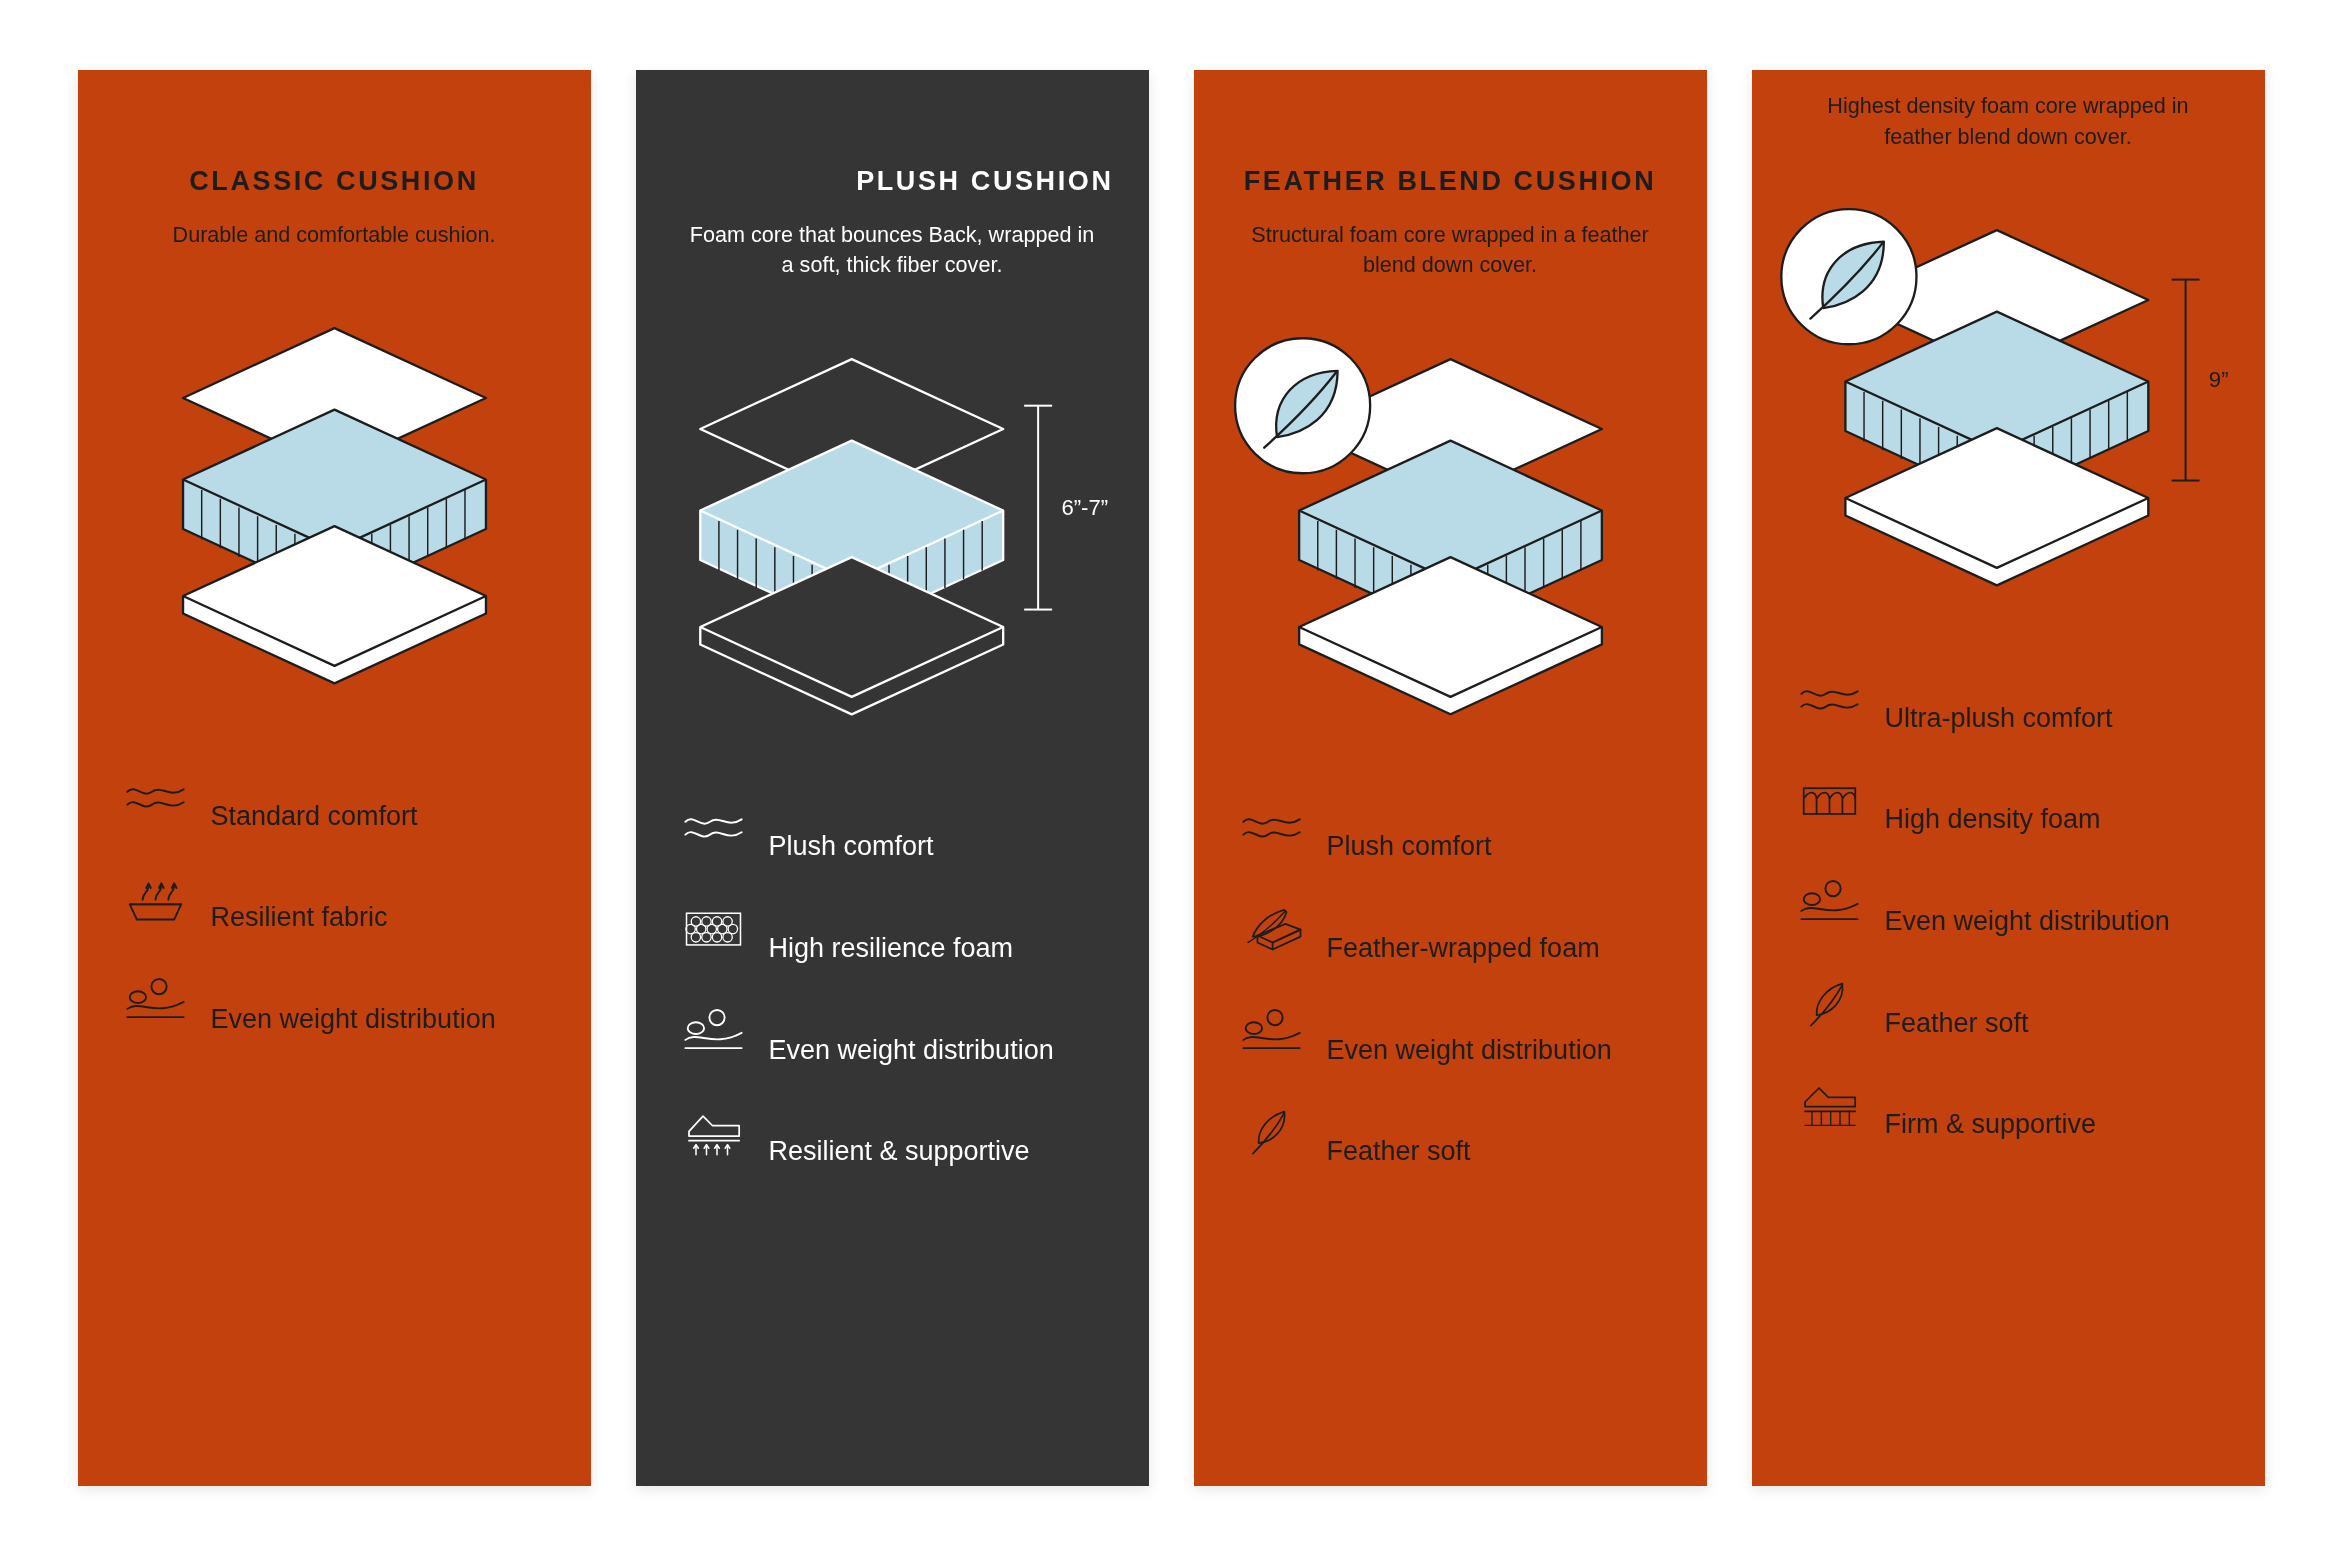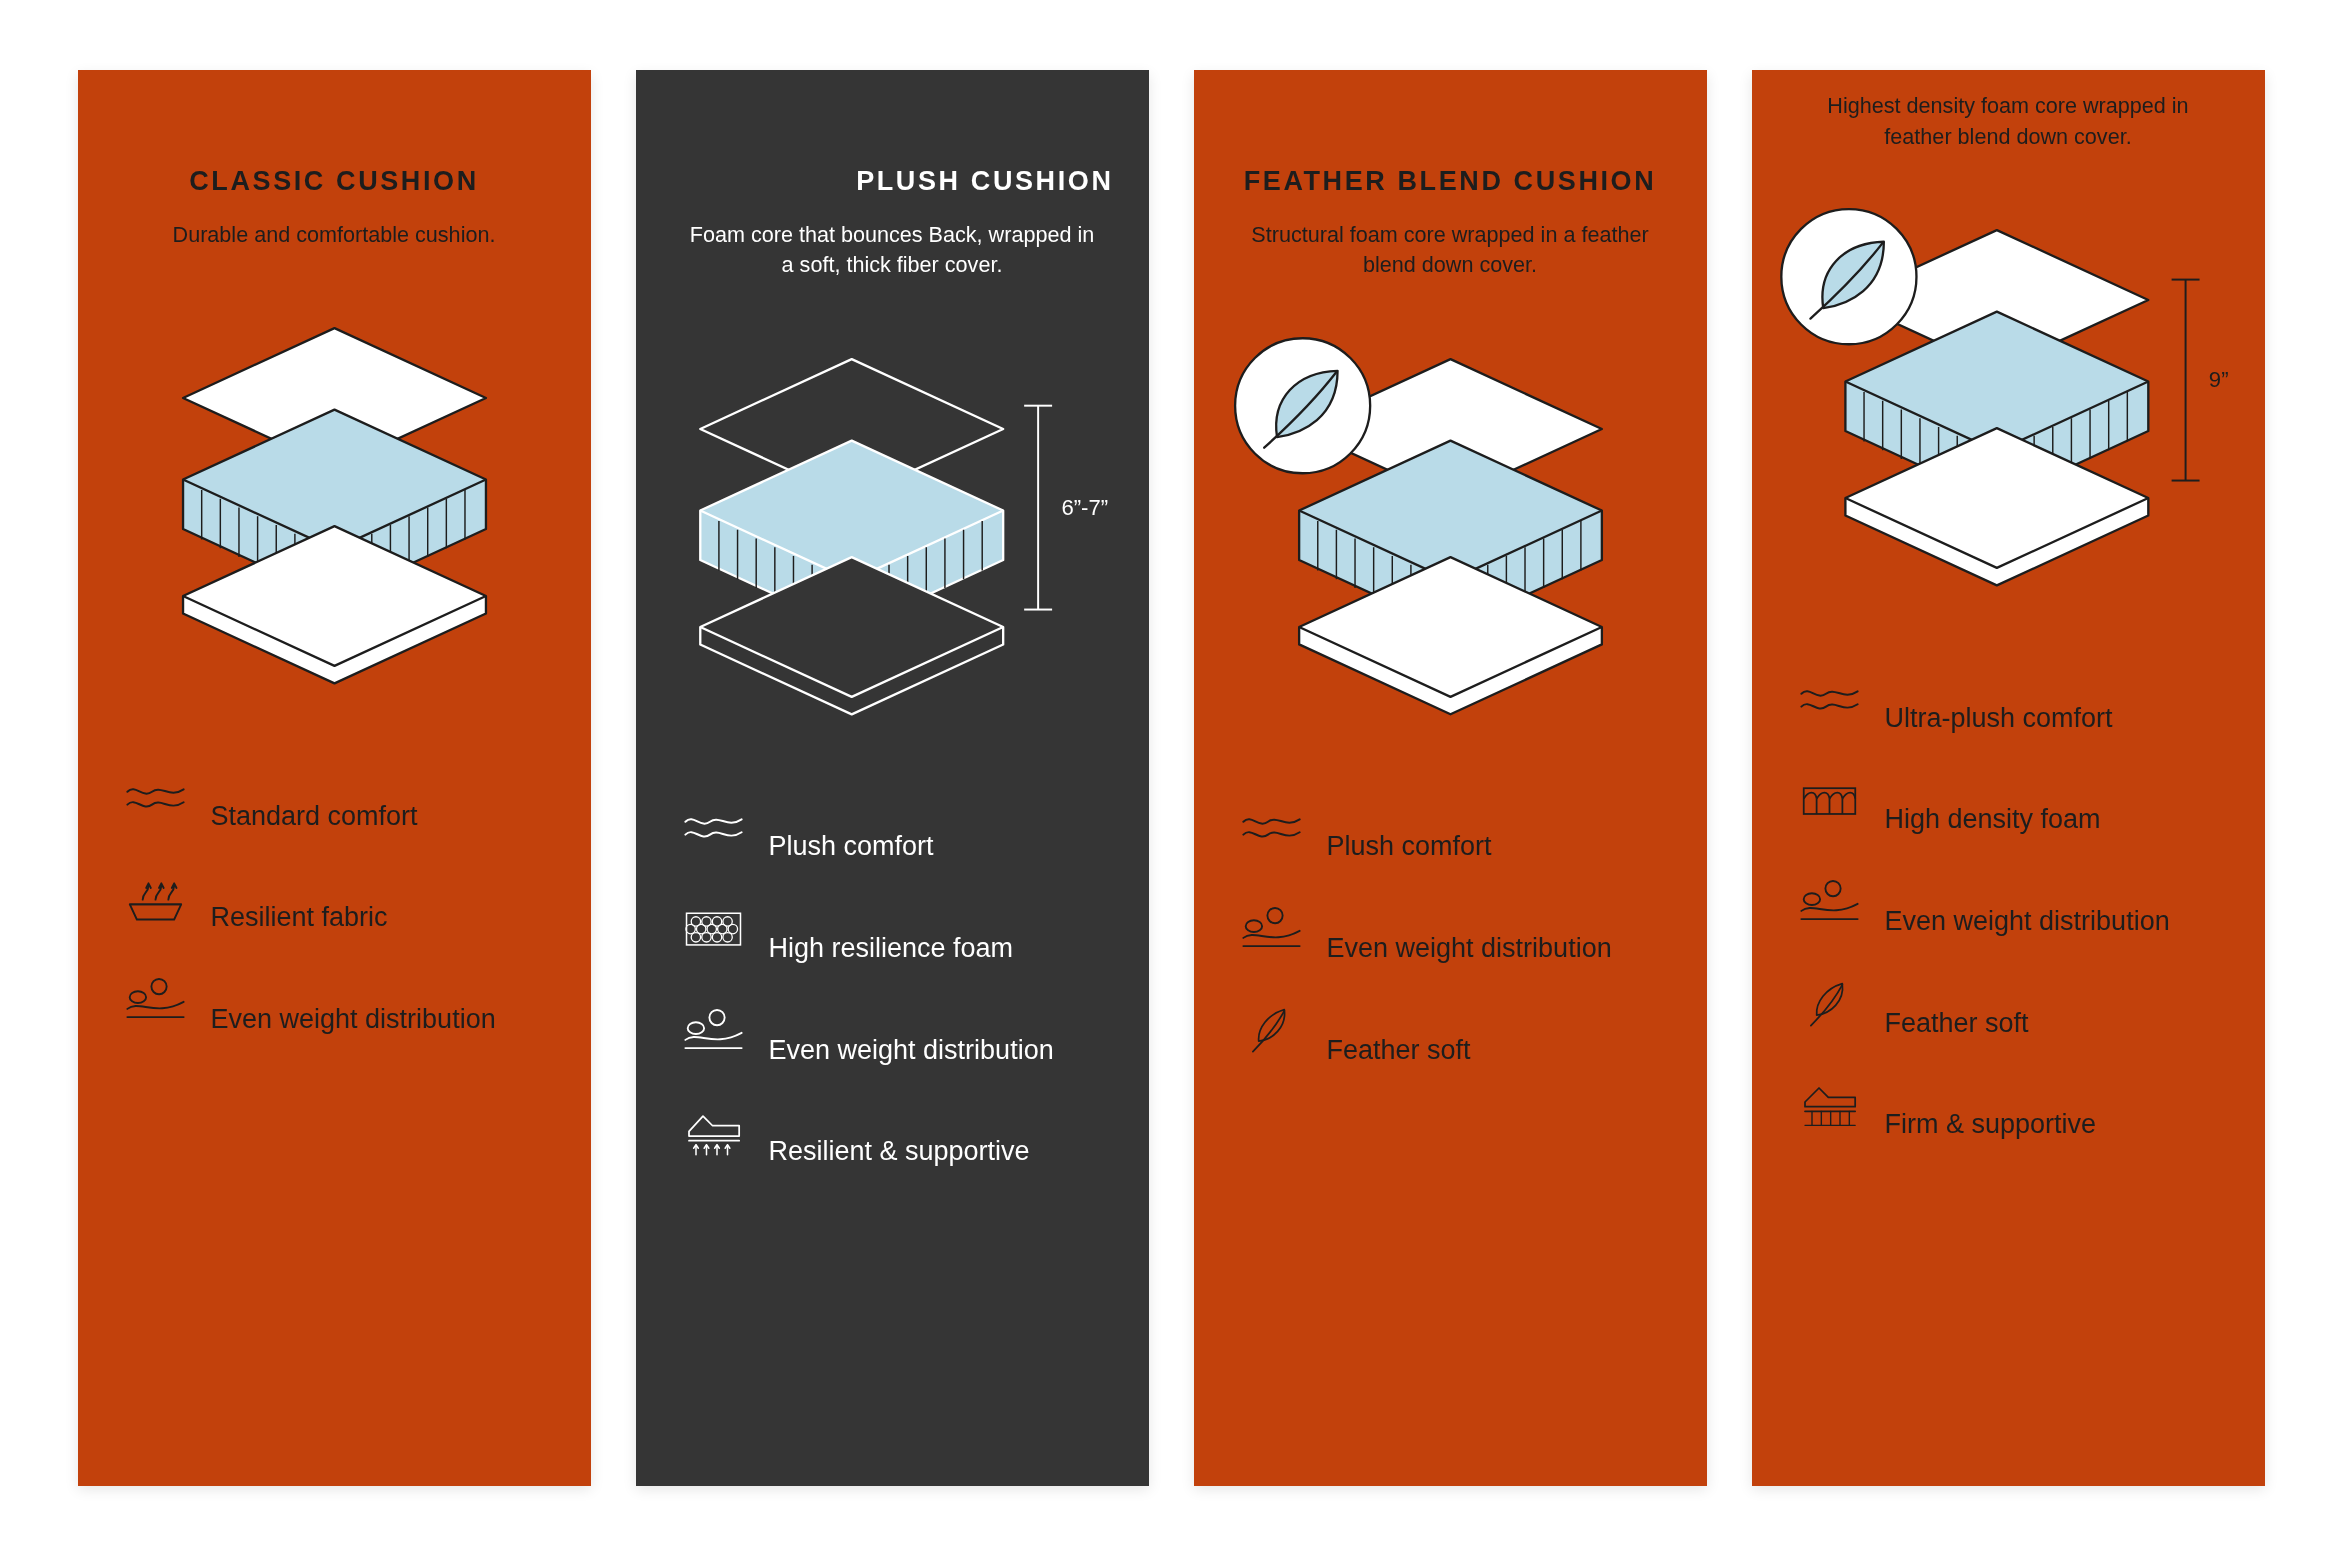--- a/index.html
+++ b/index.html
@@ -322,20 +322,32 @@
         <span class="feature-icon">
           <svg width="61" height="34" viewBox="0 0 104 58" fill="none" stroke="#1d1d1d" stroke-width="3.4" stroke-linecap="round">
             <path d="M4 20 C18 6, 30 32, 46 20 C62 8, 76 32, 100 16"></path>
             <path d="M4 42 C18 28, 30 54, 46 42 C62 30, 76 54, 100 38"></path>
           </svg>
         </span>
         <span class="feature-label">Plush comfort</span>
       </div>
       <div class="feature">
         <span class="feature-icon">
+          <svg width="64" height="49" viewBox="0 0 110 84" fill="none" stroke="#1d1d1d" stroke-width="3" stroke-linejoin="round" stroke-linecap="round">
+            <path d="M30 54 L78 34 L104 44 L56 66 Z"></path>
+            <path d="M30 54 L30 66 L56 78 L56 66"></path>
+            <path d="M56 66 L104 44 L104 56 L56 78"></path>
+            <path d="M76 10 C52 16, 30 34, 22 56 C44 56, 72 40, 80 14 Z"></path>
+            <path d="M14 66 C34 54, 58 34, 78 12" stroke-width="2.6"></path>
+          </svg>
+        </span>
+        <span class="feature-label">Feather-wrapped foam</span>
+      </div>
+      <div class="feature">
+        <span class="feature-icon">
           <svg width="61" height="47" viewBox="0 0 104 80" fill="none" stroke="#1d1d1d" stroke-width="3.2" stroke-linecap="round">
             <circle cx="58" cy="18" r="13"></circle>
             <ellipse cx="22" cy="36" rx="14" ry="10"></ellipse>
             <path d="M4 56 C24 40, 52 70, 100 44"></path>
             <path d="M4 70 L100 70"></path>
           </svg>
         </span>
         <span class="feature-label">Even weight distribution</span>
       </div>
       <div class="feature">

